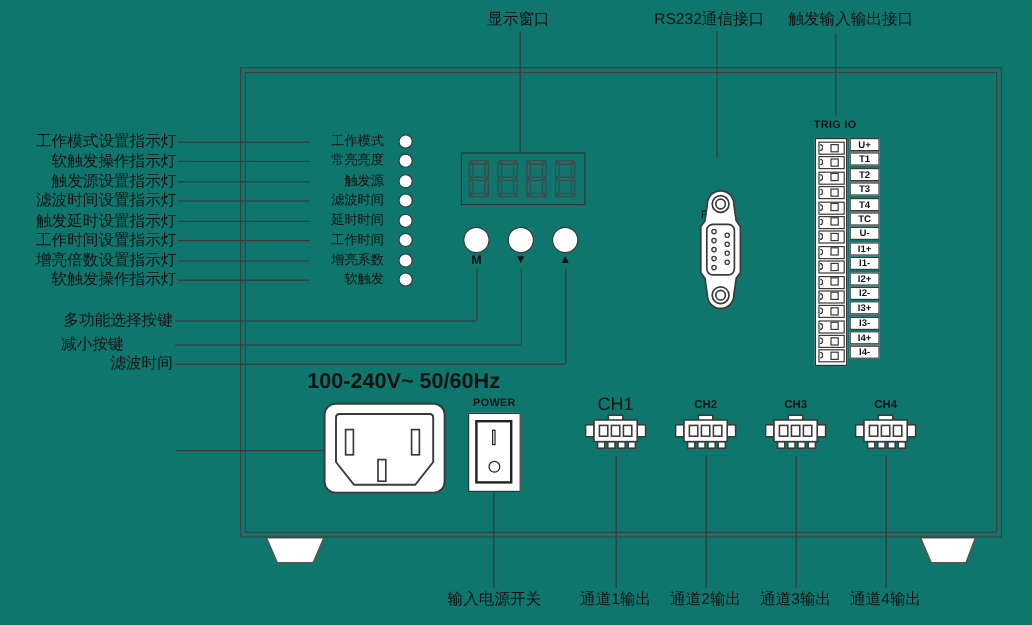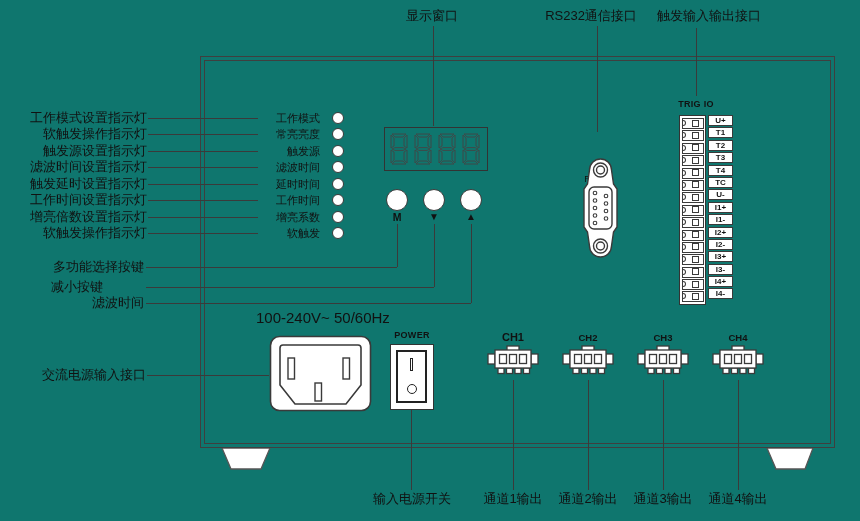--- a/index.html
+++ b/index.html
@@ -70,21 +70,20 @@
   <div class="vline" style="left:397px;top:224px;height:43px;"></div>
 
   <div class="lbl right" style="left:10px;top:279px;width:134px;text-align:center;">减小按键</div>
   <div class="hline" style="left:146px;top:287px;width:288px;"></div>
   <div class="vline" style="left:434px;top:224px;height:63px;"></div>
 
   <div class="lbl right" style="left:10px;top:295px;width:134px;">滤波时间</div>
   <div class="hline" style="left:146px;top:303px;width:325px;"></div>
   <div class="vline" style="left:471px;top:224px;height:79px;"></div>
 
-  <div class="lbl right" style="left:20px;top:367px;width:126px;">交流电源输入接口</div>
   <div class="hline" style="left:147px;top:375px;width:122px;"></div>
 
   <div class="vline" style="left:411px;top:410px;height:80px;"></div>
   <div class="lbl center" style="left:366px;top:491px;width:92px;">输入电源开关</div>
 
   <div id="display-box">
       <svg width="92" height="36" viewBox="0 0 92 36">
         <g transform="translate(0,2)">
           <polygon points="2,1 16,1 13,4 5,4" fill="none" stroke="#444" stroke-width="0.9"></polygon>
           <polygon points="17,2 17,15 14,13 14,5" fill="none" stroke="#444" stroke-width="0.9"></polygon>
@@ -124,21 +123,21 @@
       </svg>
     </div>
 
   <div class="btn-circle" style="left:386px;top:189px;"></div>
   <div class="btn-circle" style="left:423px;top:189px;"></div>
   <div class="btn-circle" style="left:460px;top:189px;"></div>
   <div class="lbl center" style="left:387px;top:210px;width:20px;font-size:10.5px;font-weight:700;">M</div>
   <div class="lbl center" style="left:424px;top:209px;width:20px;font-size:10px;">▼</div>
   <div class="lbl center" style="left:461px;top:209px;width:20px;font-size:10px;">▲</div>
 
-  <div class="lbl center" style="left:256px;top:310px;width:128px;font-size:15px;">100-240V~ 50/60Hz</div>
+  <div class="lbl center" style="left:256px;top:310px;width:128px;font-size:18px;font-weight:bold;">100-240V~ 50/60Hz</div>
   <div class="svgwrap" style="left:269px;top:335px;">
     <svg width="104" height="78" viewBox="0 0 104 78">
       <g fill="#fff" stroke="#3a3a3a" stroke-width="1.6">
         <rect x="1.5" y="1.5" width="100" height="74" rx="9"></rect>
         <path d="M 11 13 Q 11 10 14 10 L 89 10 Q 92 10 92 13 L 92 50 L 77 69 L 26 69 L 11 50 Z"></path>
       </g>
       <g fill="#fff" stroke="#3a3a3a" stroke-width="1.4">
         <rect x="19" y="23" width="6.5" height="21"></rect>
         <rect x="74" y="23" width="6.5" height="21"></rect>
         <rect x="46" y="48" width="6.5" height="18"></rect>
@@ -285,21 +284,21 @@
     <div class="lbl right small" style="left: 252px; top: 160.29px; width: 68px; text-align: right;">滤波时间</div>
     <div class="circle" style="left: 332px; top: 161.29px;"></div>
     <div class="lbl right small" style="left: 252px; top: 176.72px; width: 68px;">延时时间</div>
     <div class="circle" style="left: 332px; top: 177.72px;"></div>
     <div class="lbl right small" style="left: 252px; top: 193.15px; width: 68px;">工作时间</div>
     <div class="circle" style="left: 332px; top: 194.15px;"></div>
     <div class="lbl right small" style="left: 252px; top: 209.58px; width: 68px;">增亮系数</div>
     <div class="circle" style="left: 332px; top: 210.58px;"></div>
     <div class="lbl right small" style="left: 252px; top: 226.01px; width: 68px;">软触发</div>
     <div class="circle" style="left: 332px; top: 227.01px;"></div>
-    <div class="lbl center" style="left: 488px; top: 330px; width: 50px; font-size: 11px; font-weight: 700;">CH1</div>
+    <div class="lbl center" style="left: 488px; top: 330px; width: 50px; font-size: 15px; font-weight: 400;">CH1</div>
     <div class="svgwrap" style="left: 487px; top: 345px;"><svg width="52" height="32" viewBox="0 0 52 32">
         <g fill="#fff" stroke="#3a3a3a" stroke-width="1.3">
           <rect x="1" y="9" width="7" height="10"></rect>
           <rect x="44" y="9" width="7" height="10"></rect>
           <rect x="20" y="1" width="12" height="5"></rect>
           <rect x="11" y="23" width="6" height="5.5"></rect>
           <rect x="19.5" y="23" width="6" height="5.5"></rect>
           <rect x="28" y="23" width="6" height="5.5"></rect>
           <rect x="36.5" y="23" width="6" height="5.5"></rect>
           <rect x="8" y="5" width="36" height="18"></rect>

